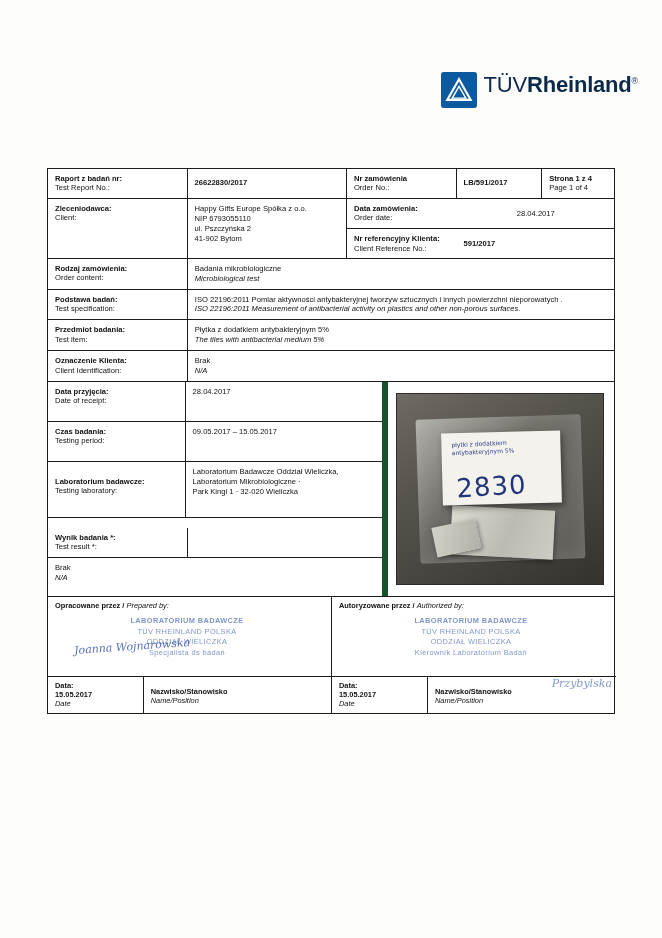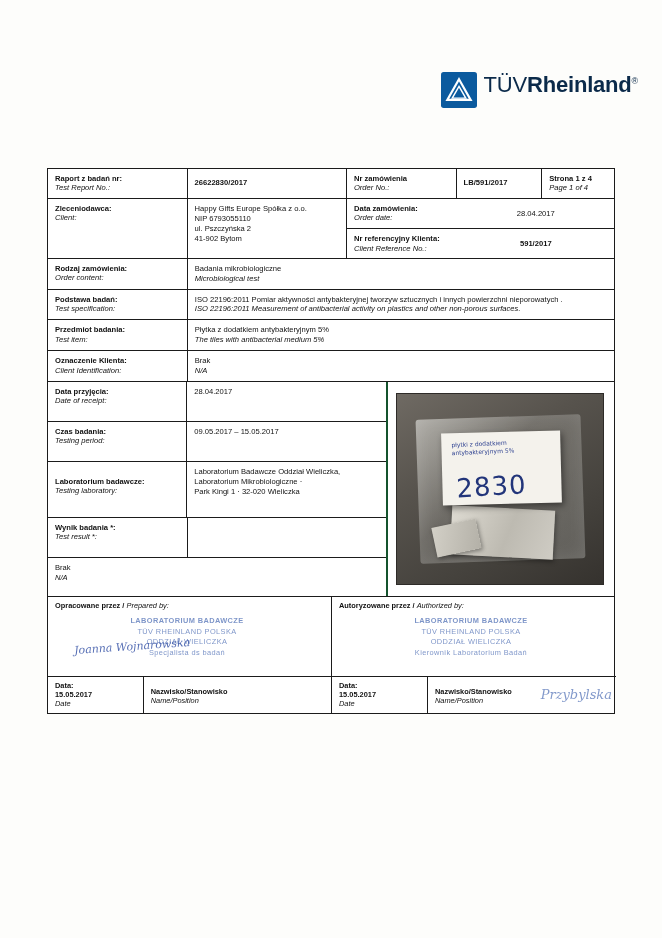--- a/index.html
+++ b/index.html
@@ -66,21 +66,21 @@
   .row:last-child { border-bottom: none; }
 
   .cell {
     box-sizing: border-box;
     padding: 5px 6px 5px 7px;
     position: relative;
   }
   .cell.divider { border-right: 1px solid #1b1b1b; }
 
   .lbl-pl { font-weight: bold; line-height: 1.25; }
-  .lbl-en { font-style: italic; line-height: 1.25; }
+  .lbl-en { line-height: 1.25; }
   .val { line-height: 1.3; }
   .val-it { font-style: italic; line-height: 1.3; }
   .val-b { font-weight: bold; line-height: 1.3; }
 
   
   .r-head .c1 { width: 140px; }
   .r-head .c2 { width: 160px; }
   .r-head .c3 { width: 110px; }
   .r-head .c4 { width: 86px; }
   .r-head .c5 { width: 72px; text-align: left; }
@@ -249,26 +249,26 @@
     position: relative;
   }
   .sig-foot .date .pl { font-weight: bold; }
   .sig-foot .date .v { font-weight: bold; }
   .sig-foot .date .en { font-style: italic; }
   .sig-foot .name .pl { font-weight: bold; }
   .sig-foot .name .en { font-style: italic; }
   .name-script {
     position: absolute;
     right: 4px;
-    top: 10px;
+    top: 0;
     color: #2f55a8;
     opacity: 0.6;
     font-family: "DejaVu Serif", serif;
     font-style: italic;
-    font-size: 13px;
+    font-size: 11px;
   }
 </style>
 </head>
 <body>
 
 <div class="page">
 
   <div class="logo-block">
     <svg class="logo-mark" viewBox="0 0 40 40" aria-hidden="true">
       <rect x="0" y="0" width="40" height="40" rx="3" fill="#0b5a9e"></rect>
@@ -328,21 +328,21 @@
           </div>
         </div>
       </div>
       <div class="c4" style="box-sizing:border-box;">
         <div class="sub" style="height:50%;">
           <div class="cell" style="width:100%;text-align:center;">
             <div class="val" style="padding-top:5px;">28.04.2017</div>
           </div>
         </div>
         <div class="sub" style="height:50%;border-bottom:none;">
-          <div class="cell" style="width:100%;text-align:center;">
+          <div class="cell" style="width:100%;text-align:left;">
             <div class="val-b" style="padding-top:5px;">591/2017</div>
           </div>
         </div>
       </div>
     </div>
 
     <div class="row r-simple">
       <div class="cell c1 divider">
         <div class="lbl-pl">Rodzaj zamówienia:</div>
         <div class="lbl-en">Order content:</div>
@@ -380,21 +380,21 @@
         <div class="lbl-pl">Oznaczenie Klienta:</div>
         <div class="lbl-en">Client Identification:</div>
       </div>
       <div class="cell c2">
         <div class="val">Brak</div>
         <div class="val-it">N/A</div>
       </div>
     </div>
 
     <div class="row r-split">
-      <div class="left" style="box-sizing:border-box;border-right:2px solid #14532d;padding:0;">
+      <div class="left" style="box-sizing:border-box;border-right:6px solid #14532d;padding:0;">
 
         <div class="inner-row" style="height:40px;">
           <div class="c1">
             <div class="lbl-pl">Data przyjęcia:</div>
             <div class="lbl-en">Date of receipt:</div>
           </div>
           <div class="c2">
             <div class="val">28.04.2017</div>
           </div>
         </div>
@@ -413,21 +413,21 @@
           <div class="c1">
             <div class="lbl-pl" style="padding-top:10px;">Laboratorium badawcze:</div>
             <div class="lbl-en">Testing laboratory:</div>
           </div>
           <div class="c2">
             <div class="val">Laboratorium  Badawcze Oddział Wieliczka, Laboratorium Mikrobiologiczne ·</div>
             <div class="val">Park Kingi 1 · 32-020 Wieliczka</div>
           </div>
         </div>
 
-        <div class="inner-row" style="height:40px;">
+        <div class="inner-row" style="height:40px;align-items:flex-end;">
           <div class="c1">
             <div class="lbl-pl">Wynik badania *:</div>
             <div class="lbl-en">Test result *:</div>
           </div>
         </div>
 
         <div class="inner-row" style="height:38px;border-bottom:none;">
           <div class="c2">
             <div class="val">Brak</div>
             <div class="val-it">N/A</div>

